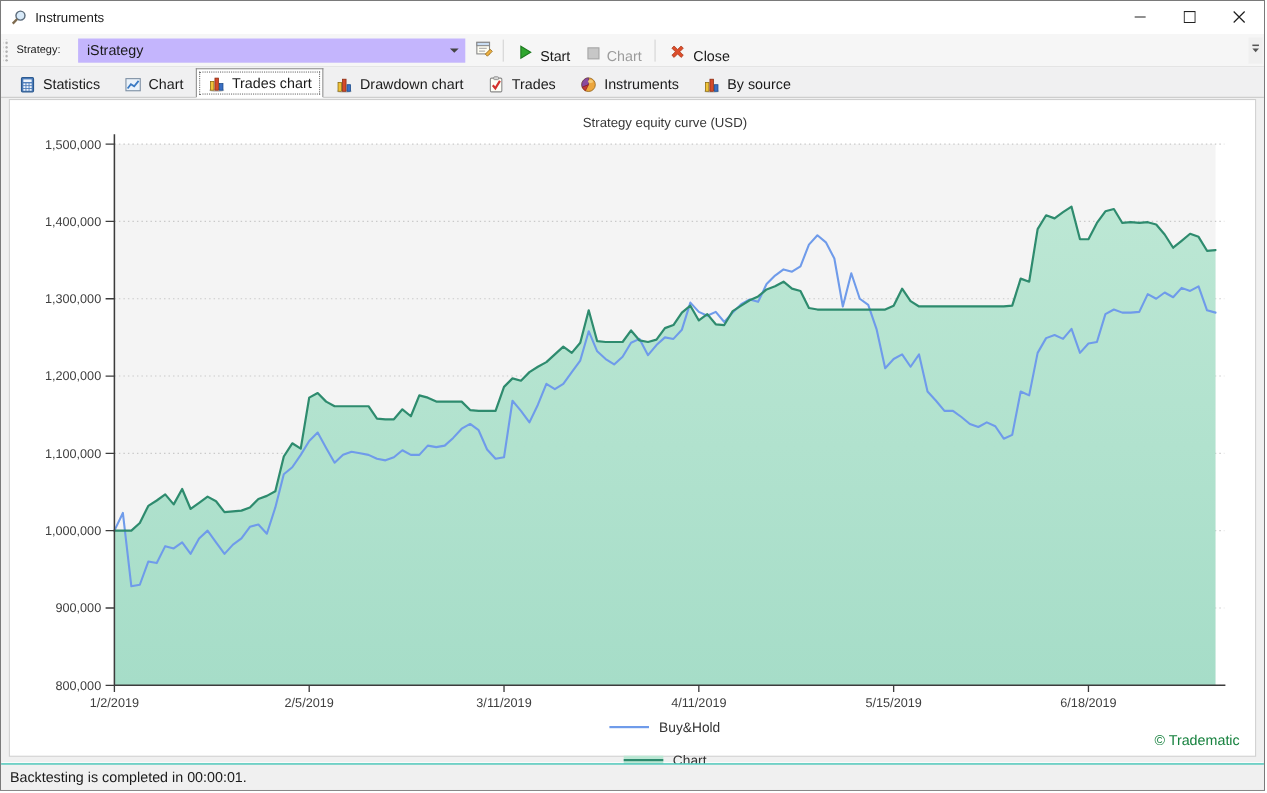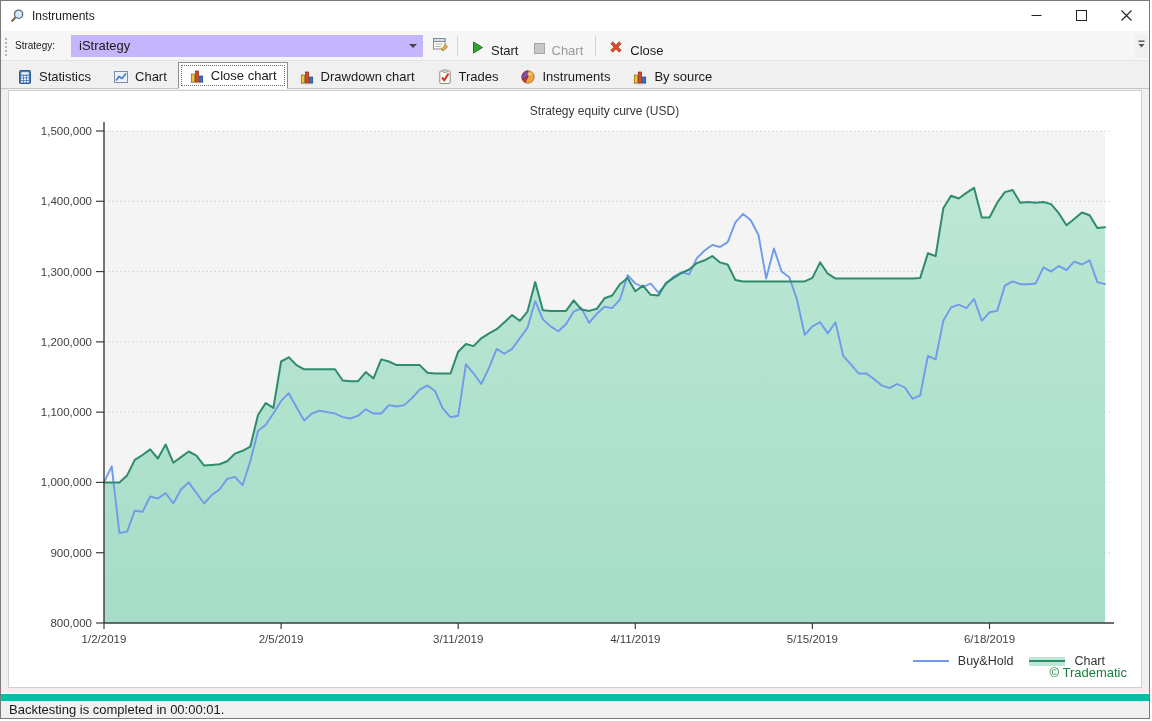--- a/index.html
+++ b/index.html
@@ -30,30 +30,30 @@
   
   .tabstrip { position:absolute; left:0; top:60px; right:0; height:28px; background:#f0f0f1; border-bottom:1px solid #c6c6c6; display:flex; align-items:flex-end; padding-left:5px; }
   .tab { display:flex; align-items:center; gap:6px; height:24px; margin-bottom:0px; padding:0 10px; font-size:13px; color:#1a1a1a; background:transparent; border:1px solid transparent; border-bottom:none; }
   .tab .ticon { width:16px; height:16px; display:inline-flex; }
   .tab.selected { background:#fff; height:27px; border:1px solid #8e8e8e; border-bottom:1px solid #fff; outline:1px dotted #6e6e6e; outline-offset:-4px; margin-bottom:-1px; }
 
   
   .content { position:absolute; left:0; top:88px; right:0; bottom:25px; background:#f0f0f0; }
   .chart-panel { position:absolute; left:7px; top:1px; width:1134px; height:598px; background:#fff; border:1px solid #cfcfcf; }
   .chart-title { position:absolute; left:95px; top:13px; width:1001px; text-align:center; font-size:12px; color:#383838; }
-  .legend { position:absolute; left:95px; top:563px; width:1001px; display:flex; justify-content:flex-end; align-items:center; gap:16px; }
+  .legend { position:absolute; left:95px; top:563px; width:1001px; display:flex; justify-content:space-between; align-items:center; gap:16px;flex-direction:column; }
   .legend-item { display:flex; align-items:center; gap:9px; }
   .legend-label { font-size:12.5px; color:#333; }
   .sample-line { width:36px; height:2px; }
   .sample-band { width:36px; height:9px; position:relative; }
   .sample-band .mid { position:absolute; left:0; right:0; top:3.5px; height:2px; }
   .watermark { position:absolute; right:14px; top:574px; font-size:13px; color:#15803d; }
 
   
-  .statusbar { position:absolute; left:0; right:0; bottom:0; height:24px; background:#f0f0f0; border-top:7px solid #14b8a6; display:flex; align-items:center; }
+  .statusbar { position:absolute; left:0; right:0; bottom:0; height:24px; background:#f0f0f0; border-top:1px solid #14b8a6; display:flex; align-items:center; }
   .status-text { font-size:13px; color:#1a1a1a; margin-left:8px; }
 </style>
 </head>
 <body>
 
 <div class="window">
 
   <div class="titlebar">
     <span class="app-icon">
         <svg width="16" height="16" viewBox="0 0 16 16">
@@ -157,21 +157,21 @@
     </div>
     <div class="tab selected">
       <span class="ticon">
           <svg width="16" height="16" viewBox="0 0 16 16">
             <ellipse cx="8" cy="14" rx="7" ry="1.6" fill="#cfcfcf"></ellipse>
             <rect x="2.3" y="6" width="3.2" height="8" fill="#f0c239" stroke="#8a6a10" stroke-width="0.7"></rect>
             <rect x="6.4" y="3" width="3.2" height="11" fill="#d44a2a" stroke="#8a2a10" stroke-width="0.7"></rect>
             <rect x="10.5" y="8" width="3.2" height="6" fill="#3a6fc4" stroke="#1a4a8a" stroke-width="0.7"></rect>
           </svg>
         </span>
-      <span>Close chart</span>
+      <span>Trades chart</span>
     </div>
     <div class="tab">
       <span class="ticon">
           <svg width="16" height="16" viewBox="0 0 16 16">
             <ellipse cx="8" cy="14" rx="7" ry="1.6" fill="#cfcfcf"></ellipse>
             <rect x="2.3" y="6" width="3.2" height="8" fill="#f0c239" stroke="#8a6a10" stroke-width="0.7"></rect>
             <rect x="6.4" y="3" width="3.2" height="11" fill="#d44a2a" stroke="#8a2a10" stroke-width="0.7"></rect>
             <rect x="10.5" y="8" width="3.2" height="6" fill="#3a6fc4" stroke="#1a4a8a" stroke-width="0.7"></rect>
           </svg>
         </span>

